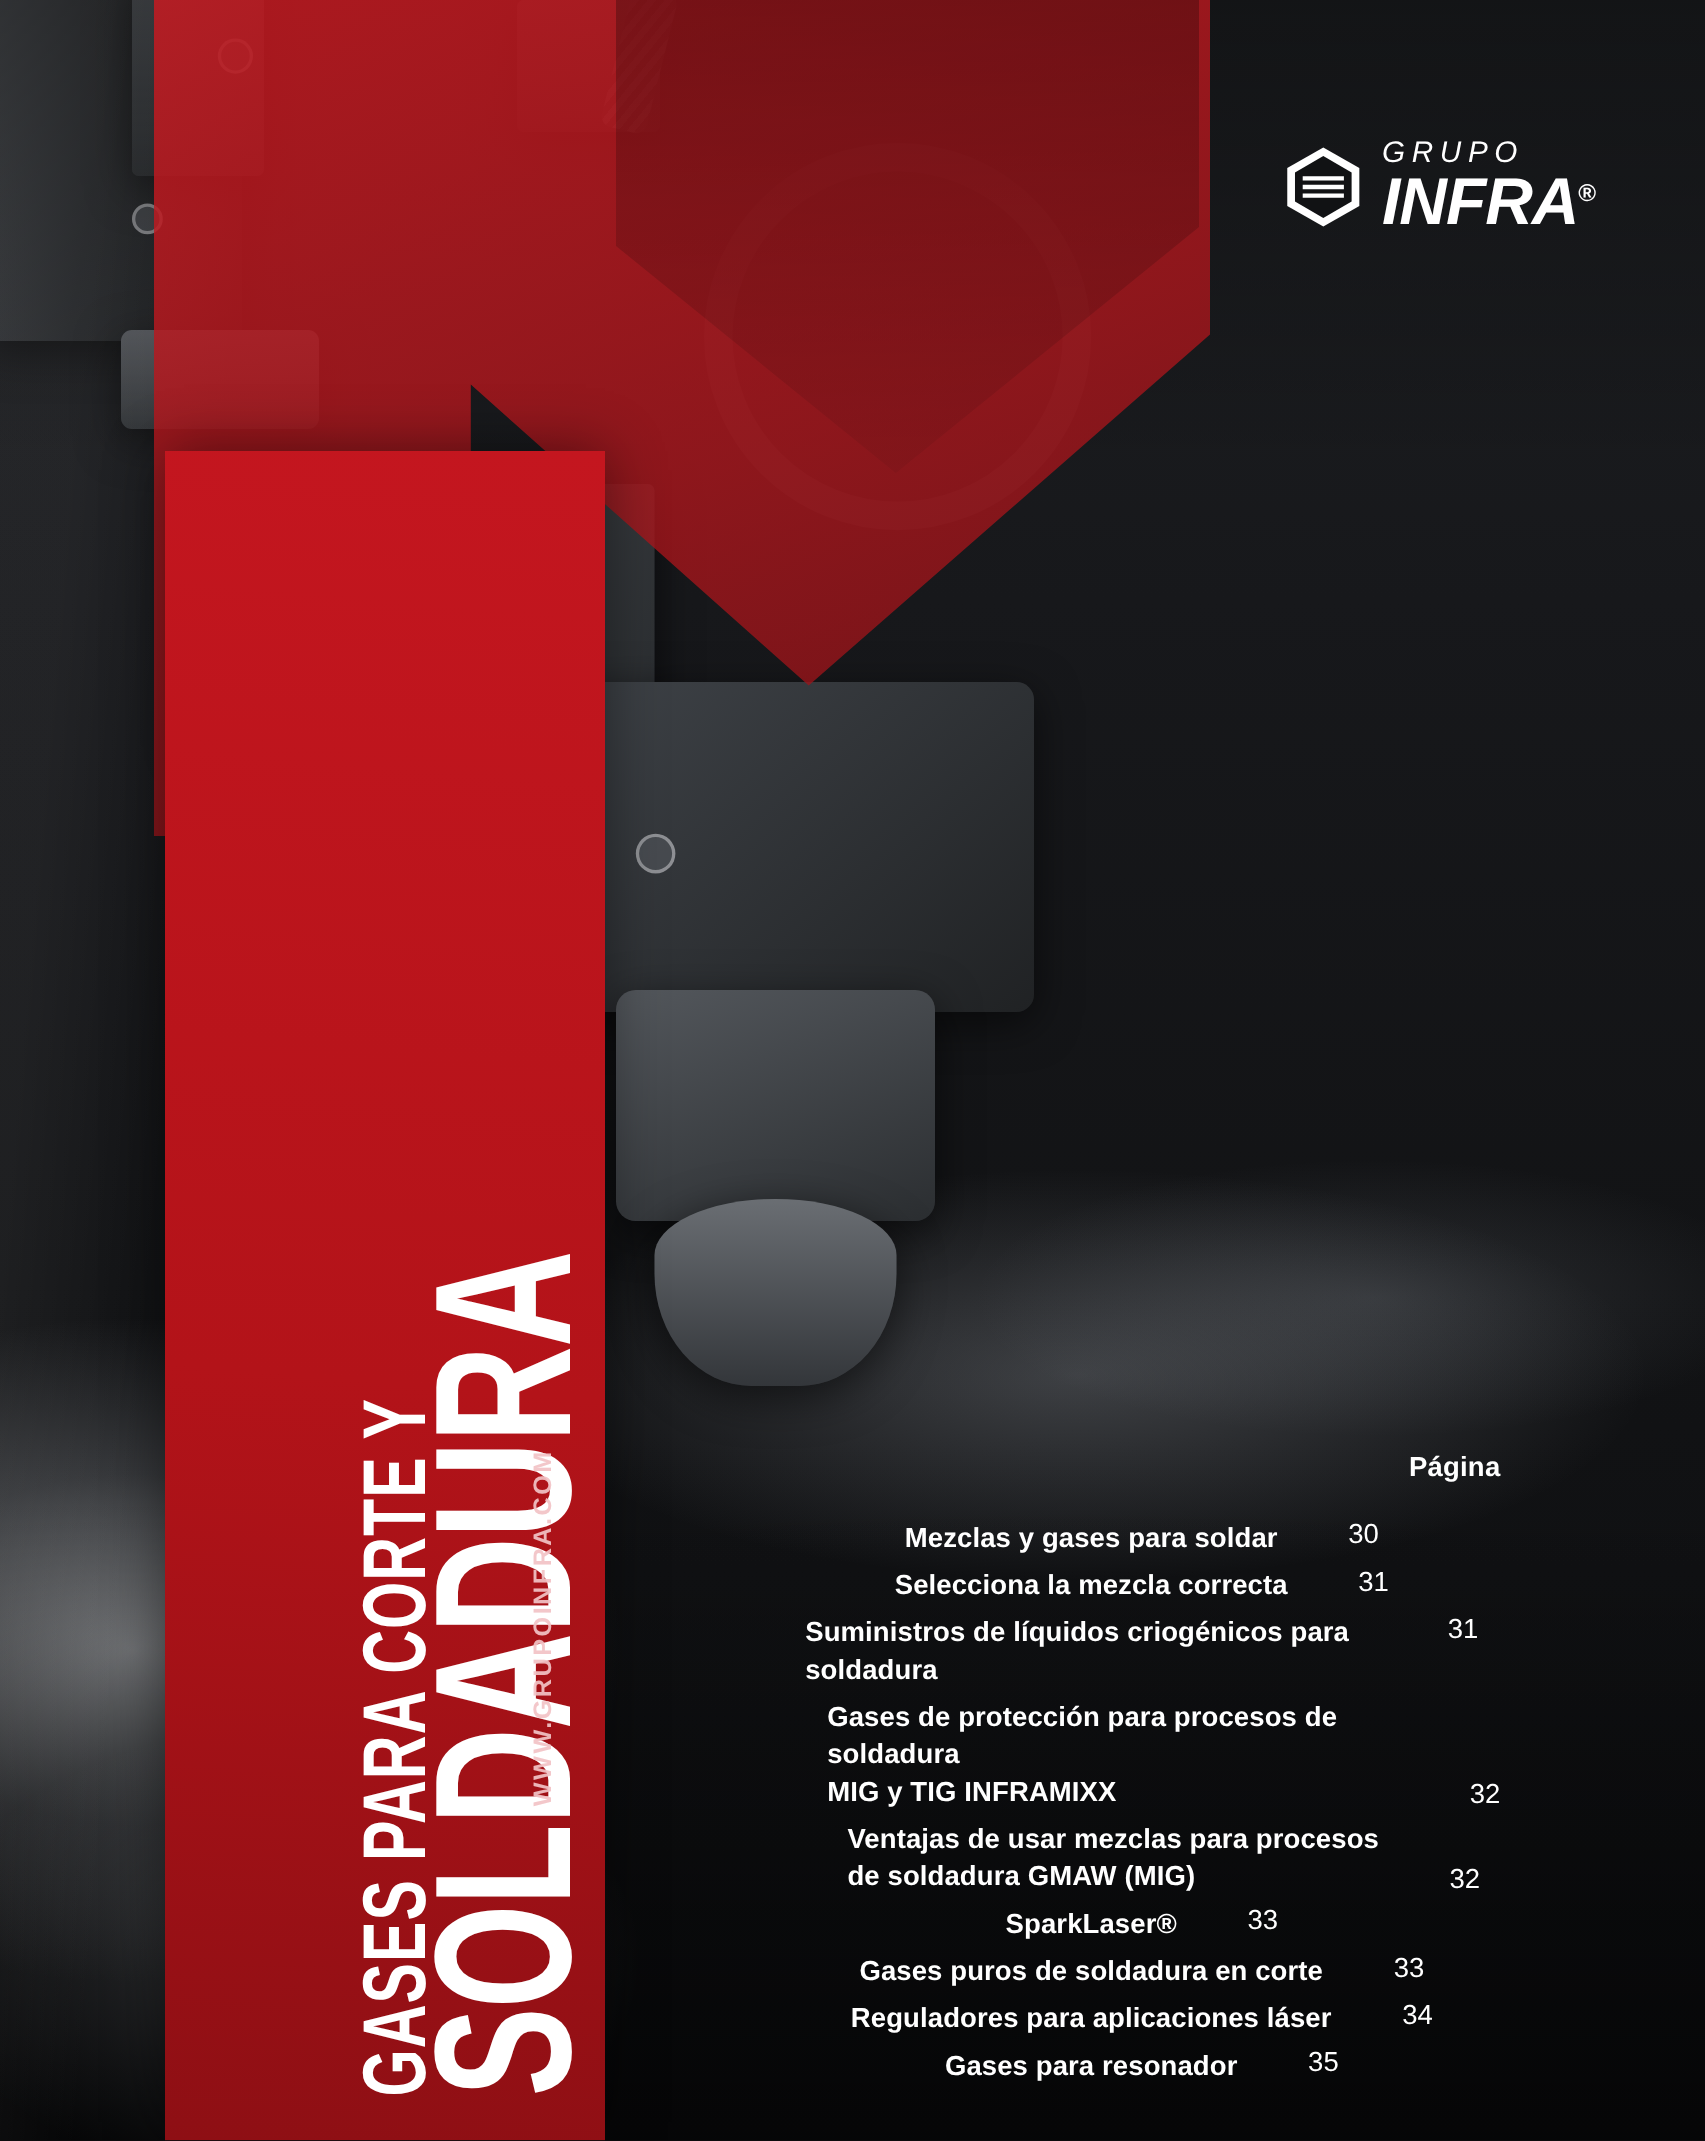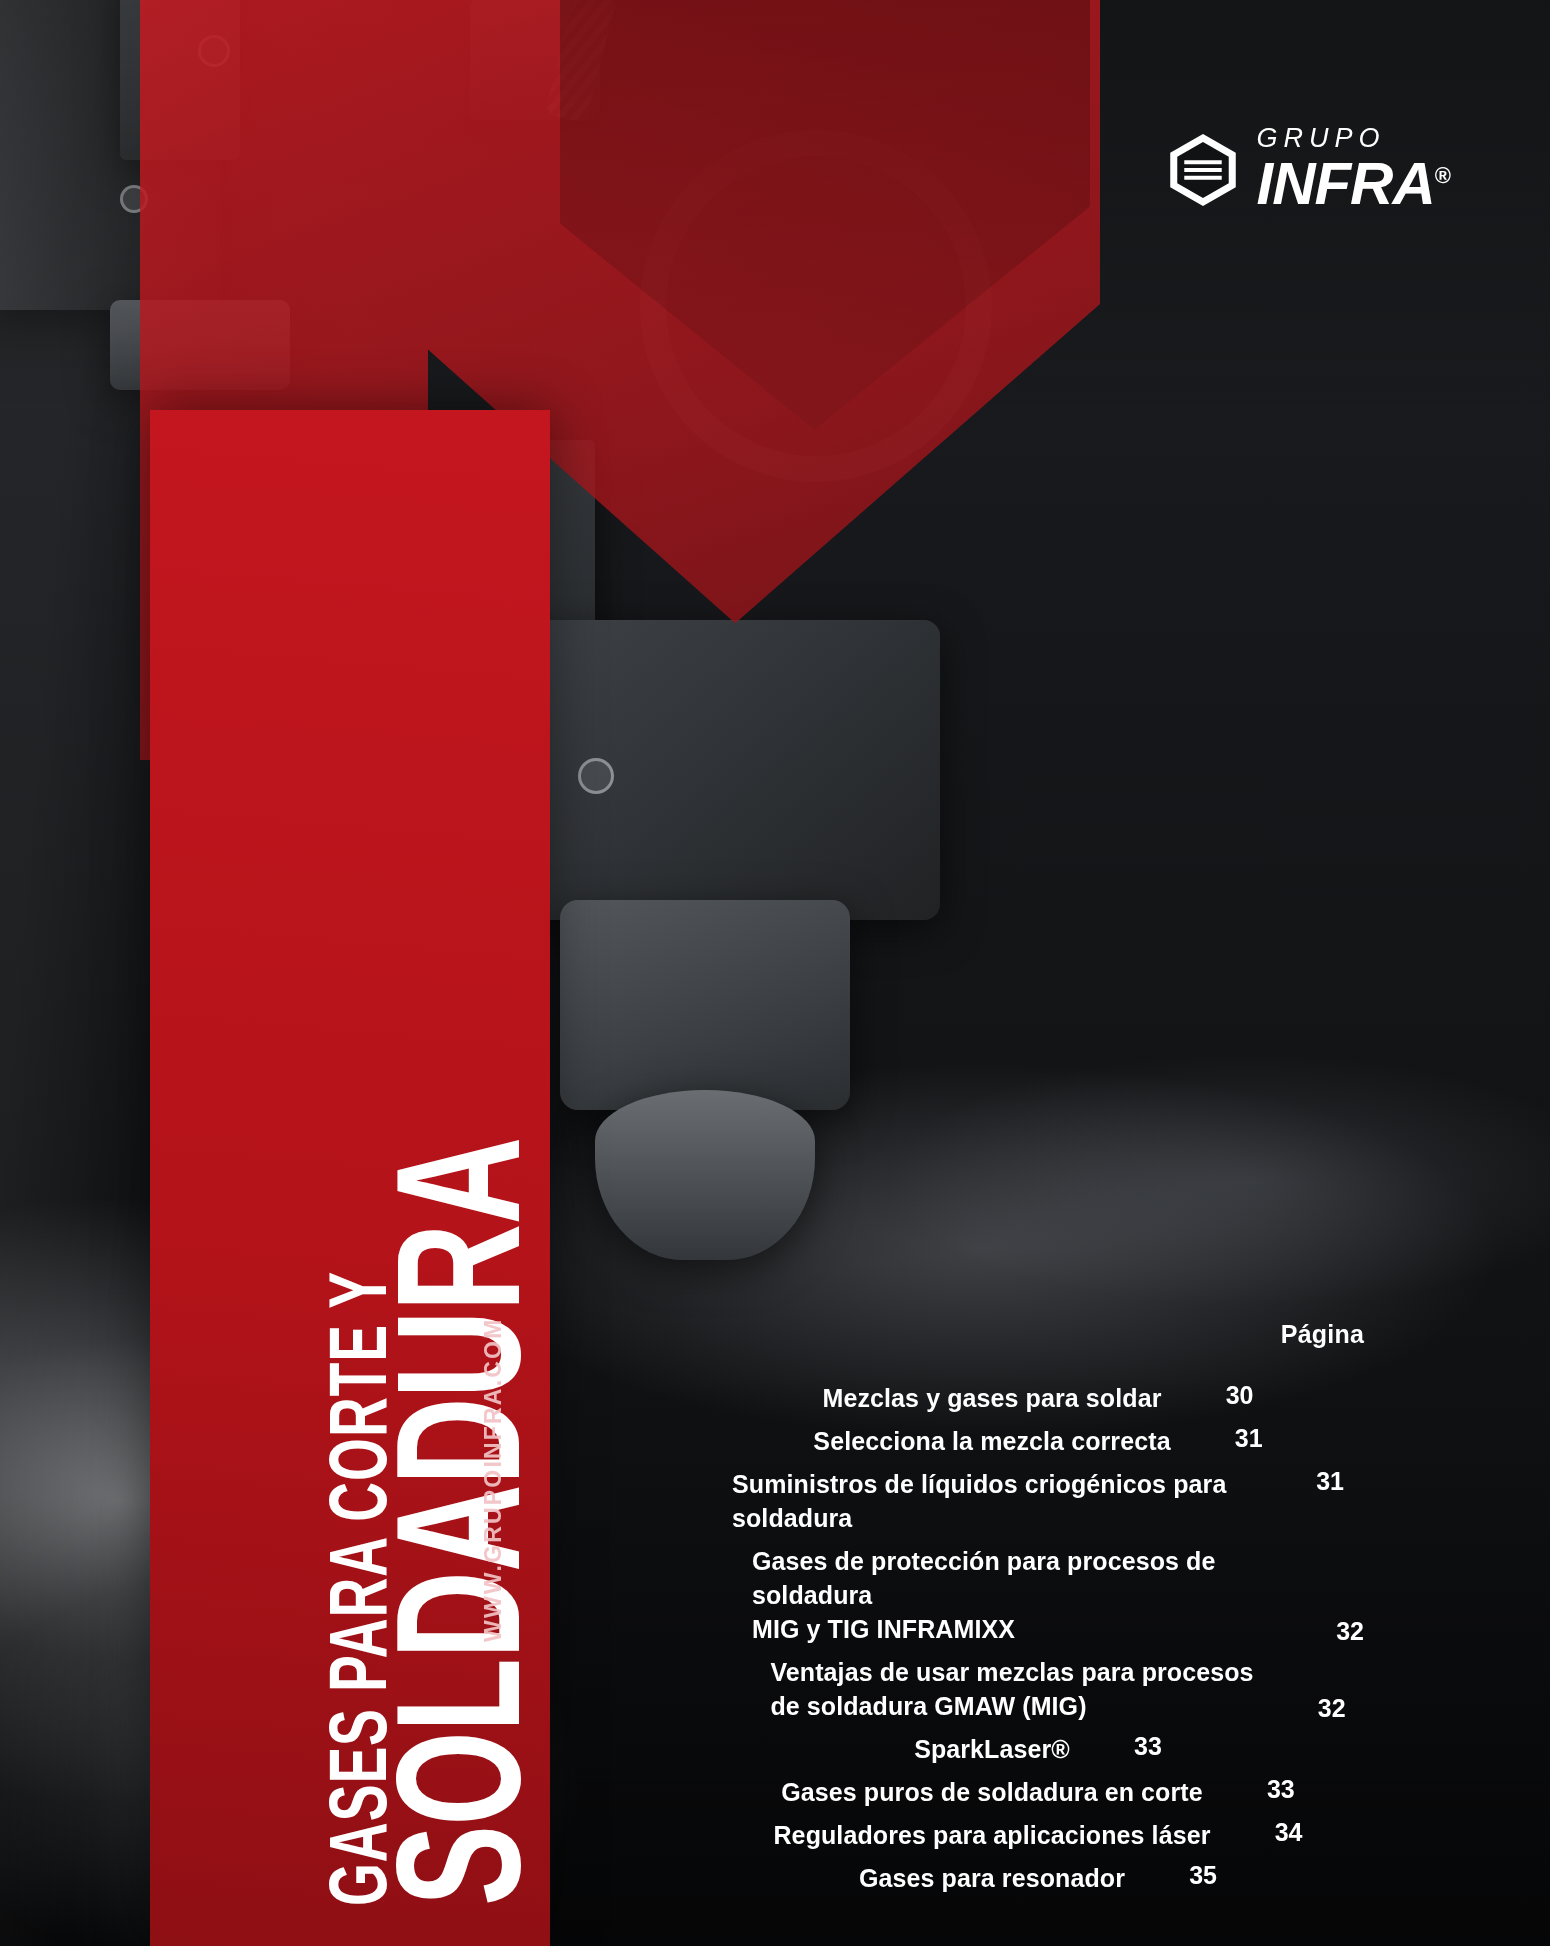--- a/index.html
+++ b/index.html
@@ -216,21 +216,21 @@
   .toc-label {
     font-size: 25px;
     font-weight: 700;
     color: #ffffff;
     line-height: 1.36;
     letter-spacing: 0.1px;
     max-width: 520px;
   }
   .toc-page {
     font-size: 25px;
-    font-weight: 700;
+    font-weight: 400;
     color: #ffffff;
     min-width: 92px;
     text-align: right;
     padding-right: 28px;
   }
   .toc-label.multi { white-space: pre-line; margin-left: 40px; }
 </style>
 </head>
 <body>
 

